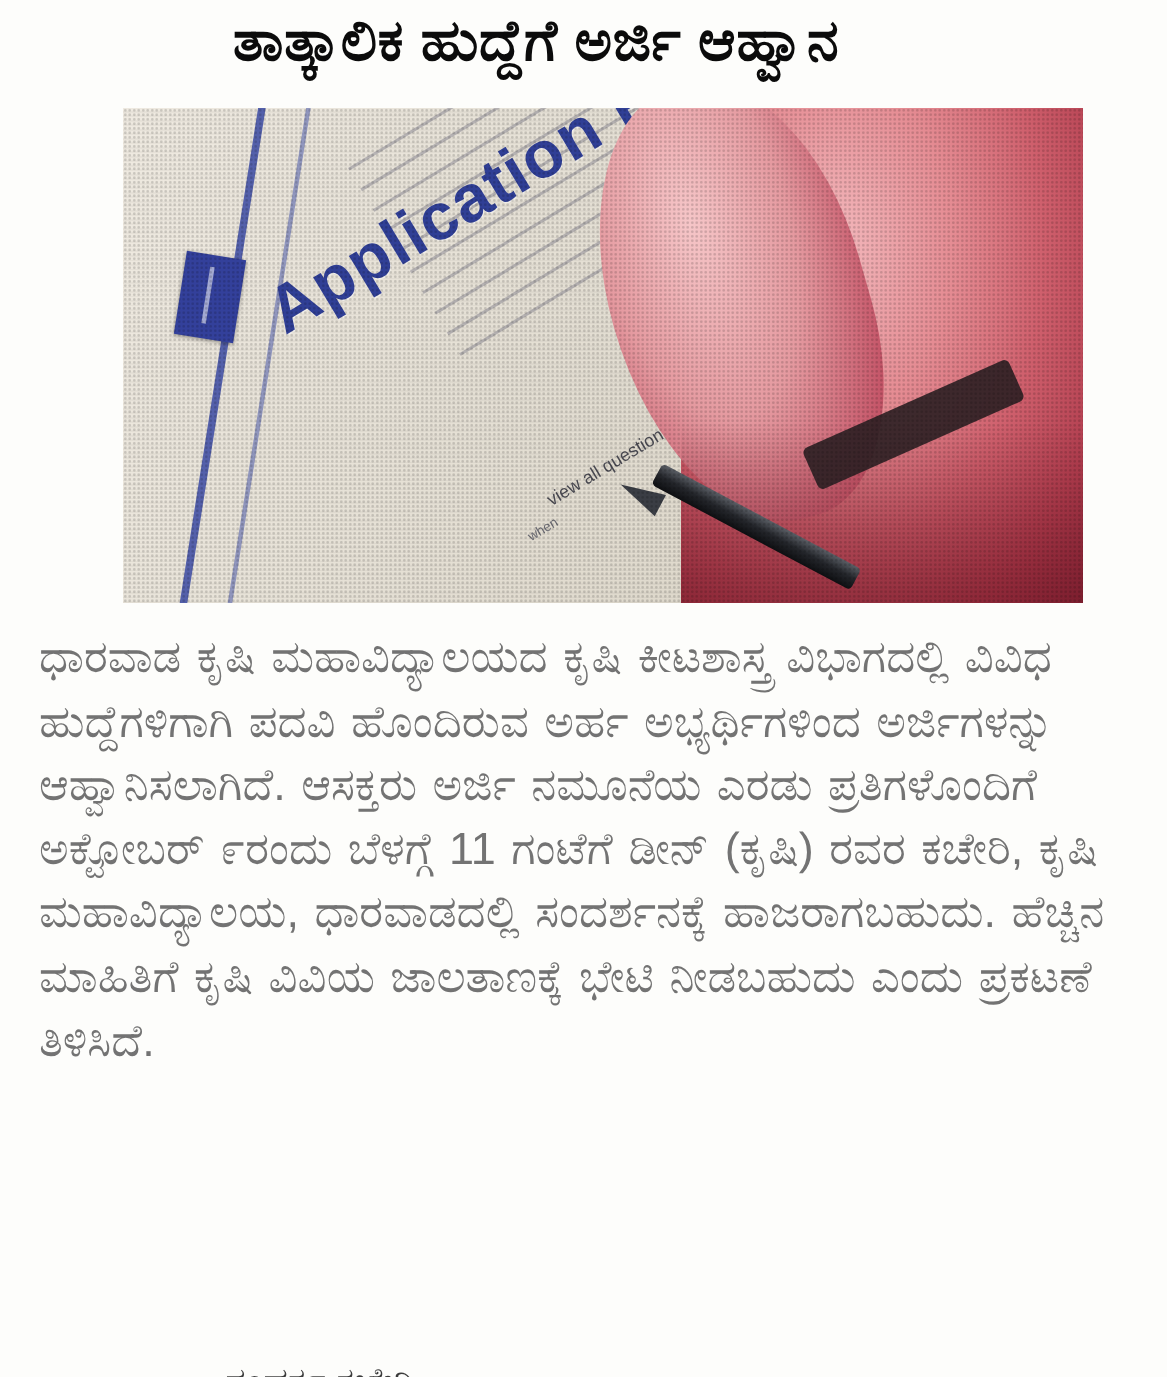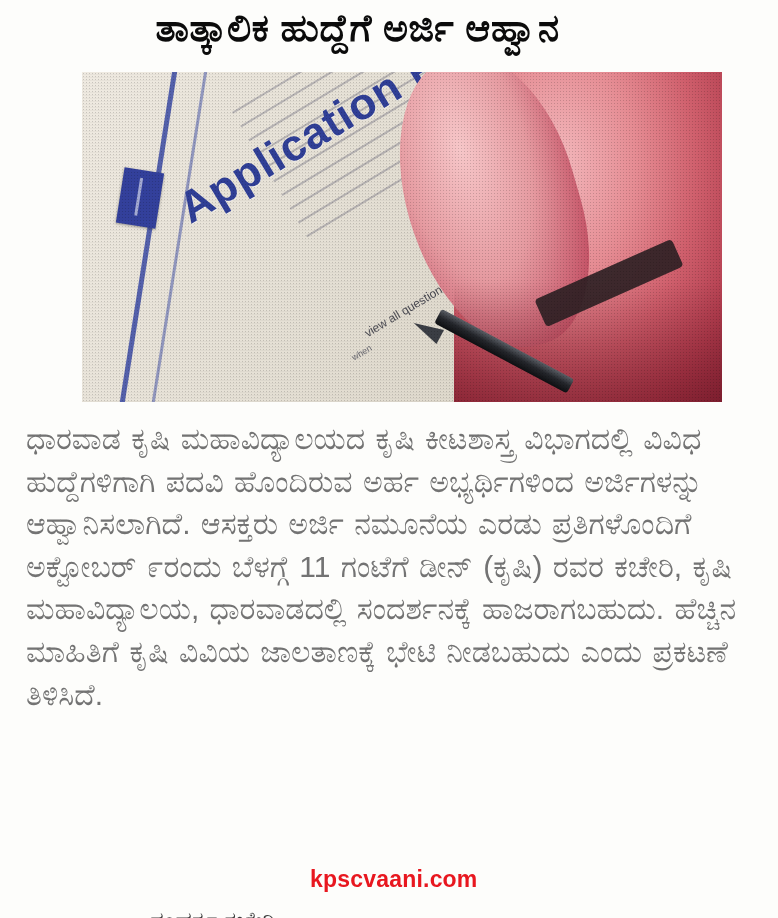--- a/index.html
+++ b/index.html
@@ -287,17 +287,16 @@
     <div class="pen"></div>
     <div class="pen-nib"></div>
 
     <div class="halftone"></div>
   </div>
 
   <div class="body-text">
     <p>ಧಾರವಾಡ ಕೃಷಿ ಮಹಾವಿದ್ಯಾಲಯದ ಕೃಷಿ ಕೀಟಶಾಸ್ತ್ರ ವಿಭಾಗದಲ್ಲಿ ವಿವಿಧ ಹುದ್ದೆಗಳಿಗಾಗಿ ಪದವಿ ಹೊಂದಿರುವ ಅರ್ಹ ಅಭ್ಯರ್ಥಿಗಳಿಂದ ಅರ್ಜಿಗಳನ್ನು ಆಹ್ವಾನಿಸಲಾಗಿದೆ. ಆಸಕ್ತರು ಅರ್ಜಿ ನಮೂನೆಯ ಎರಡು ಪ್ರತಿಗಳೊಂದಿಗೆ ಅಕ್ಟೋಬರ್ ೯ರಂದು ಬೆಳಗ್ಗೆ 11 ಗಂಟೆಗೆ ಡೀನ್ (ಕೃಷಿ) ರವರ ಕಚೇರಿ, ಕೃಷಿ ಮಹಾವಿದ್ಯಾಲಯ, ಧಾರವಾಡದಲ್ಲಿ ಸಂದರ್ಶನಕ್ಕೆ ಹಾಜರಾಗಬಹುದು. ಹೆಚ್ಚಿನ ಮಾಹಿತಿಗೆ ಕೃಷಿ ವಿವಿಯ ಜಾಲತಾಣಕ್ಕೆ ಭೇಟಿ ನೀಡಬಹುದು ಎಂದು ಪ್ರಕಟಣೆ ತಿಳಿಸಿದೆ.</p>
   </div>
 
-  <div class="watermark">kpscvaani.com</div>
 
   <div class="bottom-sliver">ಸಂಪರ್ಕ ಕಚೇರಿ</div>
 
 </div>
 
 </body></html>

